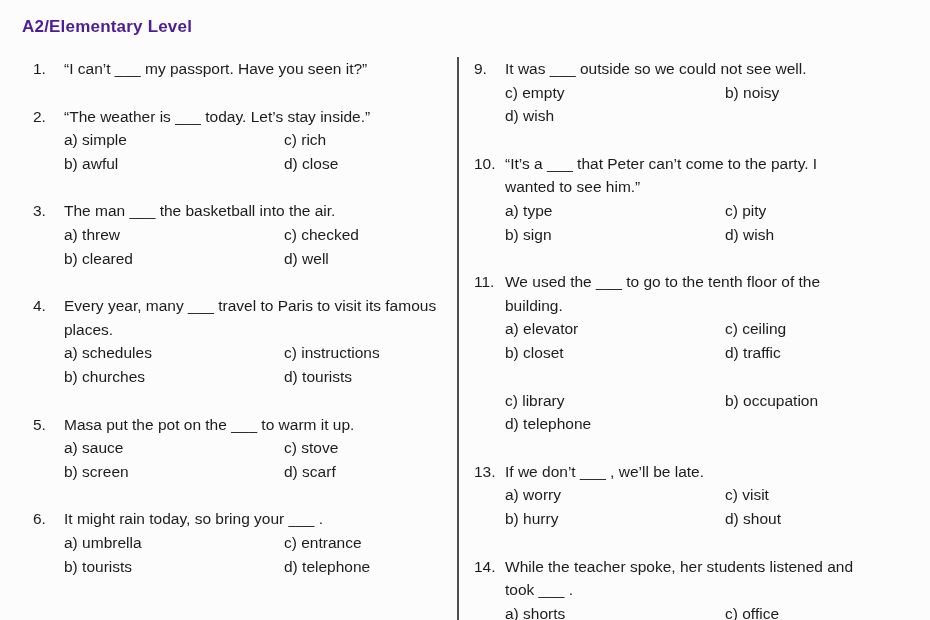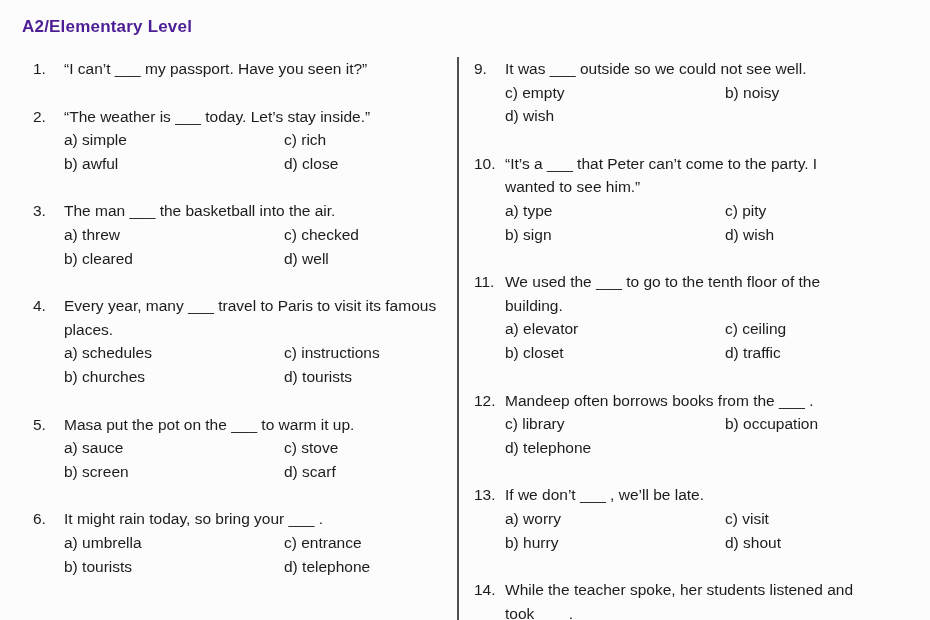--- a/index.html
+++ b/index.html
@@ -144,24 +144,20 @@
             <span class="q-text">We used the ___ to go to the tenth floor of the building.</span>
           </div>
           <div class="options">
             <span class="opt"><span>a)</span> <span>elevator</span></span>
             <span class="opt"><span>c)</span> <span>ceiling</span></span>
             <span class="opt"><span>b)</span> <span>closet</span></span>
             <span class="opt"><span>d)</span> <span>traffic</span></span>
           </div>
         </div>
         <div class="question">
-          <div class="q-line">
-            <span class="q-num">12.</span>
-            <span class="q-text">Mandeep often borrows books from the ___ .</span>
-          </div>
           <div class="options">
             <span class="opt"><span>c)</span> <span>library</span></span>
             <span class="opt"><span>b)</span> <span>occupation</span></span>
             <span class="opt"><span>d)</span> <span>telephone</span></span>
           </div>
         </div>
         <div class="question">
           <div class="q-line">
             <span class="q-num">13.</span>
             <span class="q-text">If we don’t ___ , we’ll be late.</span>

